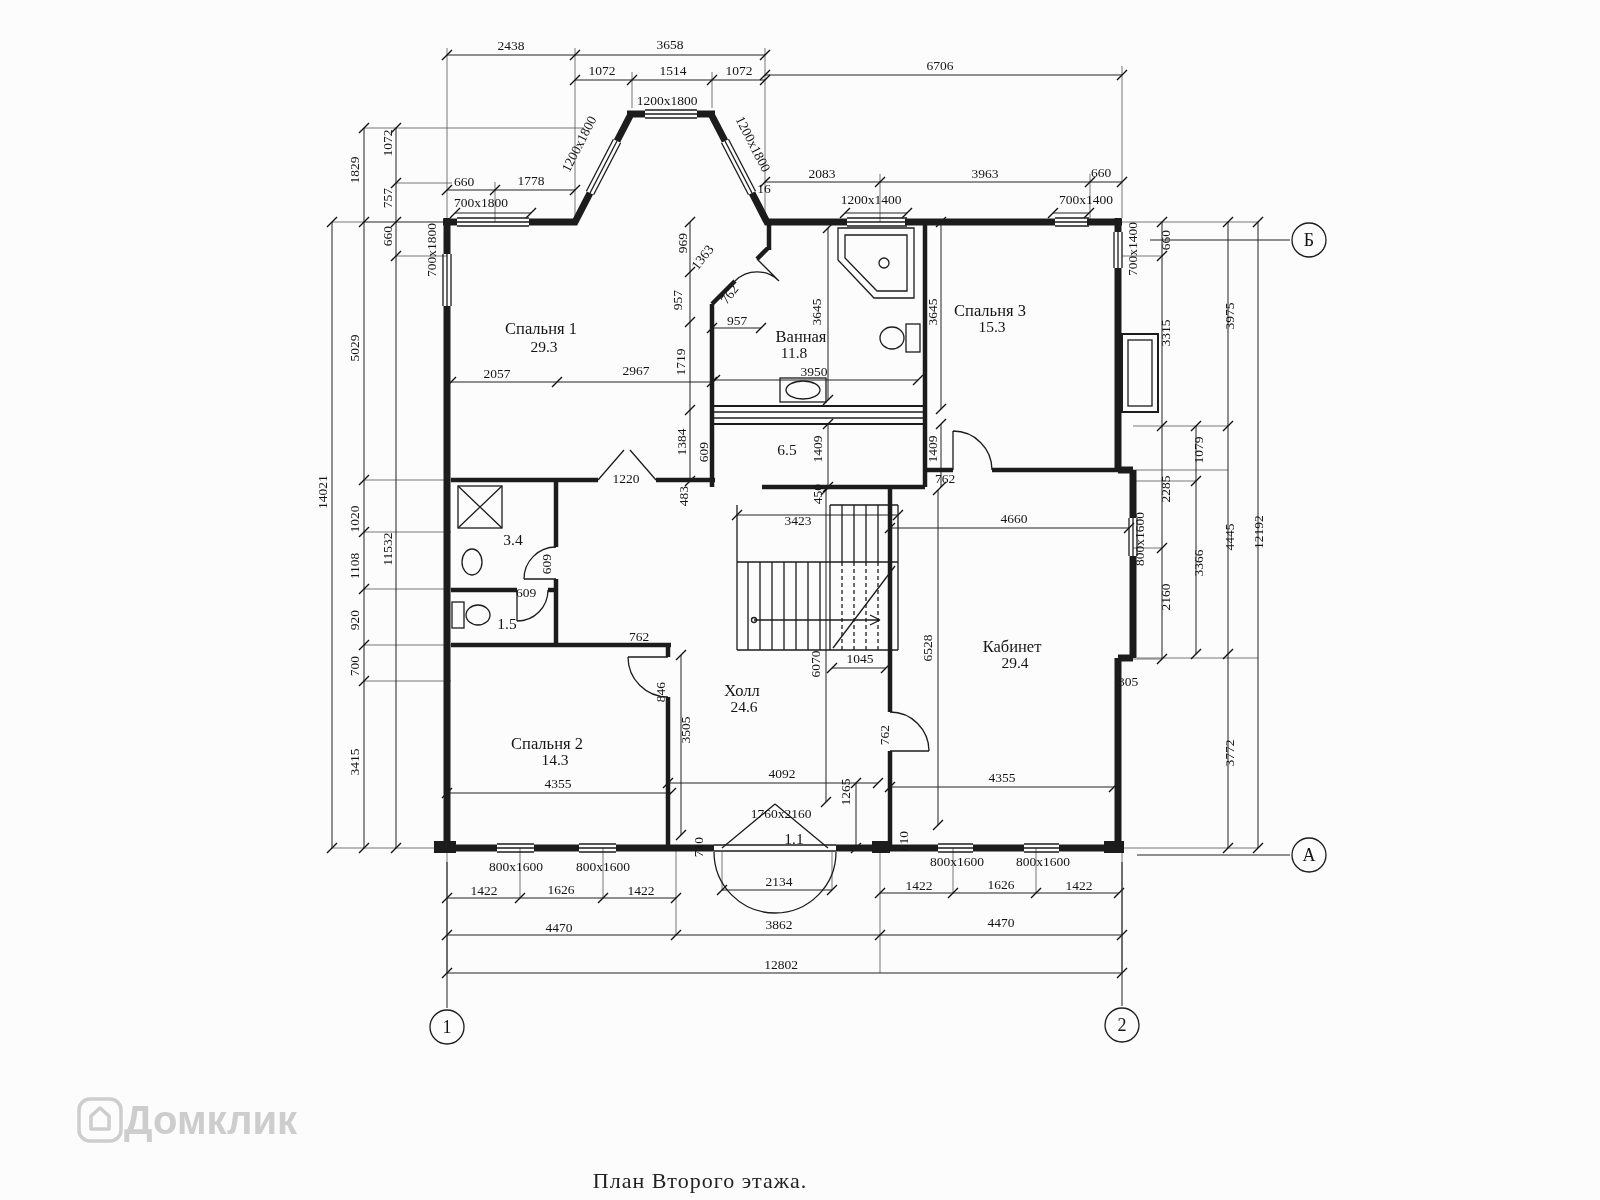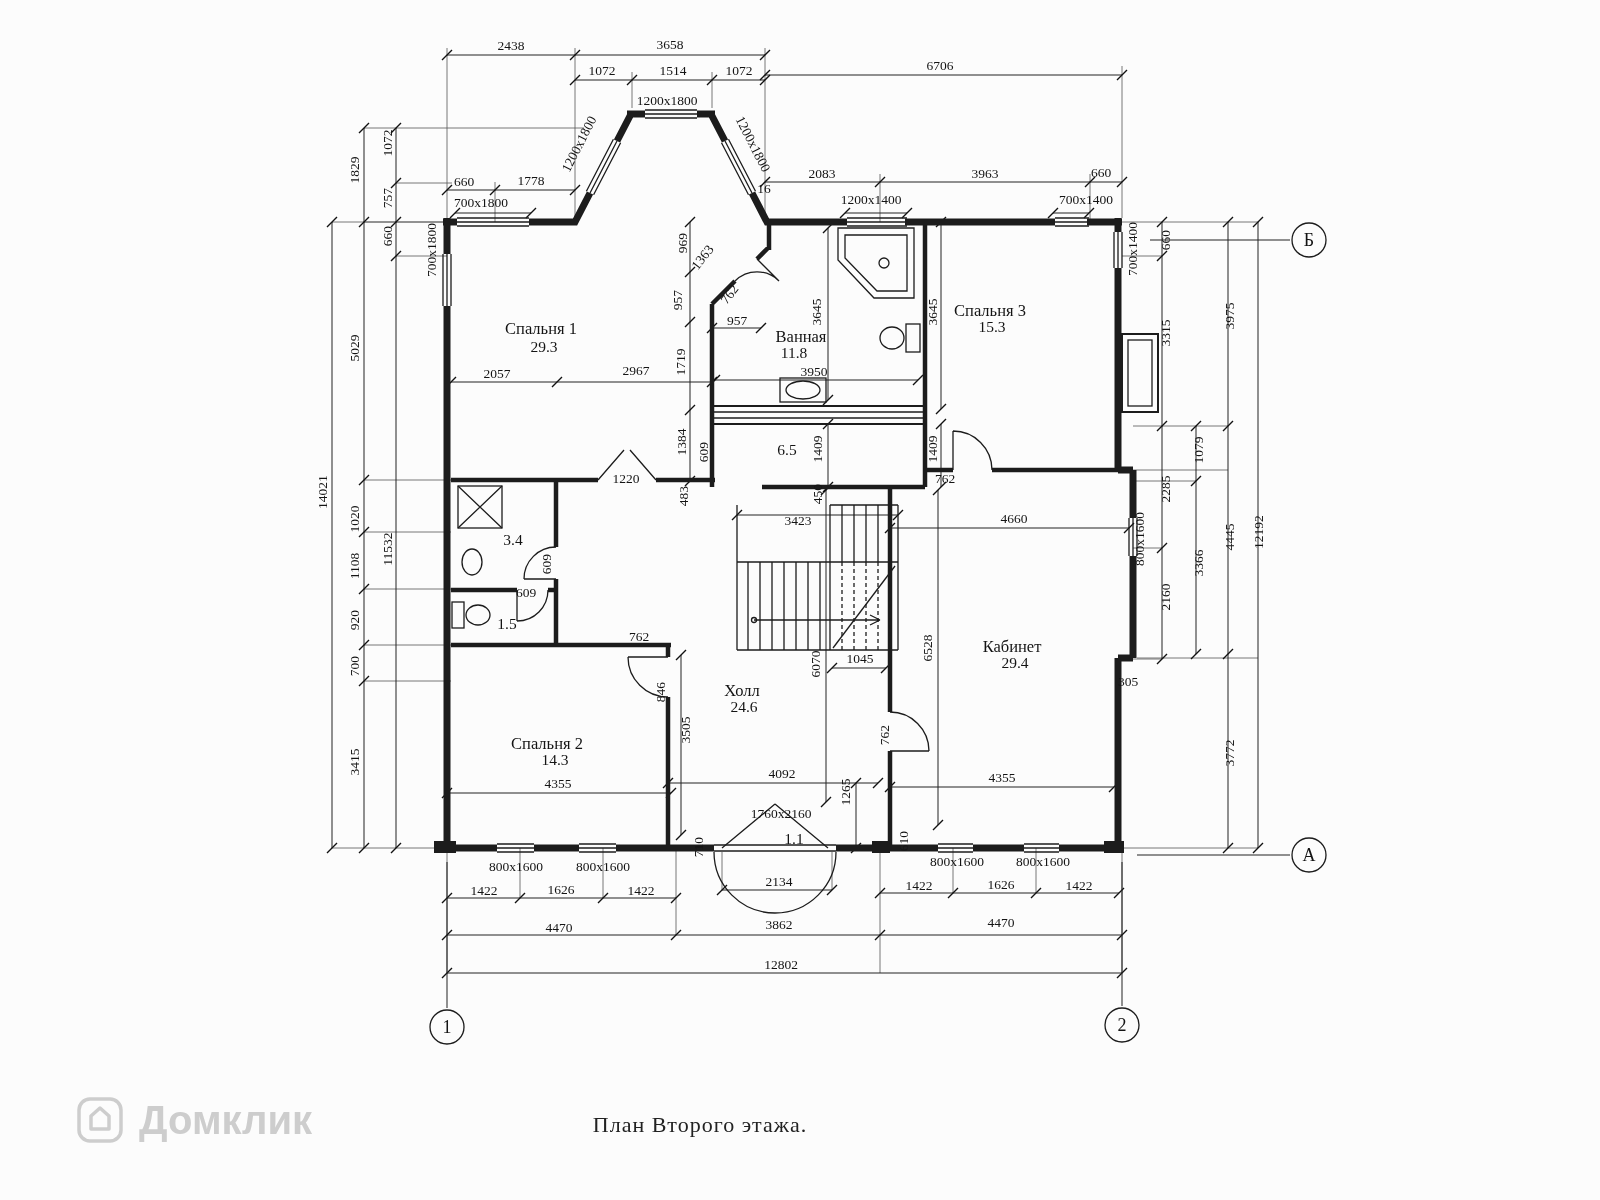--- a/index.html
+++ b/index.html
@@ -16,23 +16,23 @@
   .xline{stroke:#555;stroke-width:0.8;fill:none;}
   .tickp{stroke:#111;stroke-width:1.4;fill:none;}
   .pad{fill:#1c1c1c;stroke:none;}
   
   text{fill:#141414;}
   .dim{font-family:"Liberation Serif",serif;font-size:13.5px;text-anchor:middle;}
   .room-name{font-family:"Liberation Serif",serif;font-size:16.5px;text-anchor:middle;}
   .room-area{font-family:"Liberation Serif",serif;font-size:15.5px;text-anchor:middle;}
   .axis-label{font-family:"Liberation Serif",serif;font-size:18px;text-anchor:middle;}
   .axis-circle{stroke:#1c1c1c;stroke-width:1.3;fill:none;}
-  .caption{position:absolute;top:1112px;left:700px;transform:translateX(-50%);
+  .caption{position:absolute;top:1168px;left:700px;transform:translateX(-50%);
            font-size:22px;color:#222;letter-spacing:1px;white-space:nowrap;}
-  .watermark{position:absolute;top:1096px;left:76px;display:flex;align-items:center;gap:15px;
+  .watermark{position:absolute;top:1096px;left:76px;display:flex;align-items:center;gap:0;
              color:#cdcdcd;font-family:"Liberation Sans",sans-serif;font-size:40px;font-weight:600;}
   .wm-logo{display:block;}
 </style>
 </head>
 <body>
 
 <div class="page">
 
   <svg class="plan" width="1600" height="1200" viewBox="0 0 1600 1200" xmlns="http://www.w3.org/2000/svg">
 

